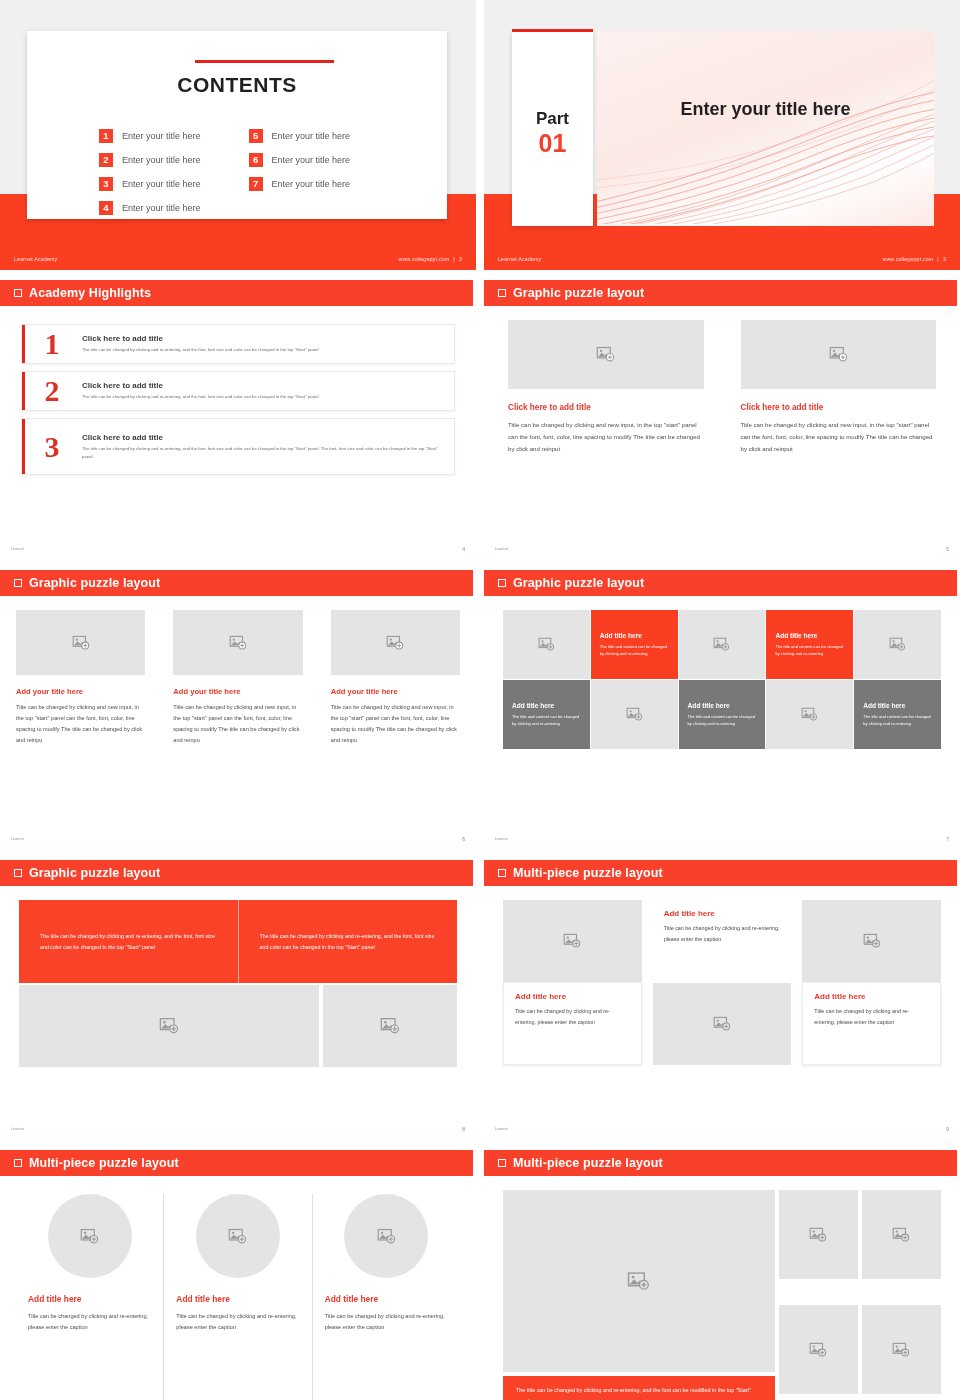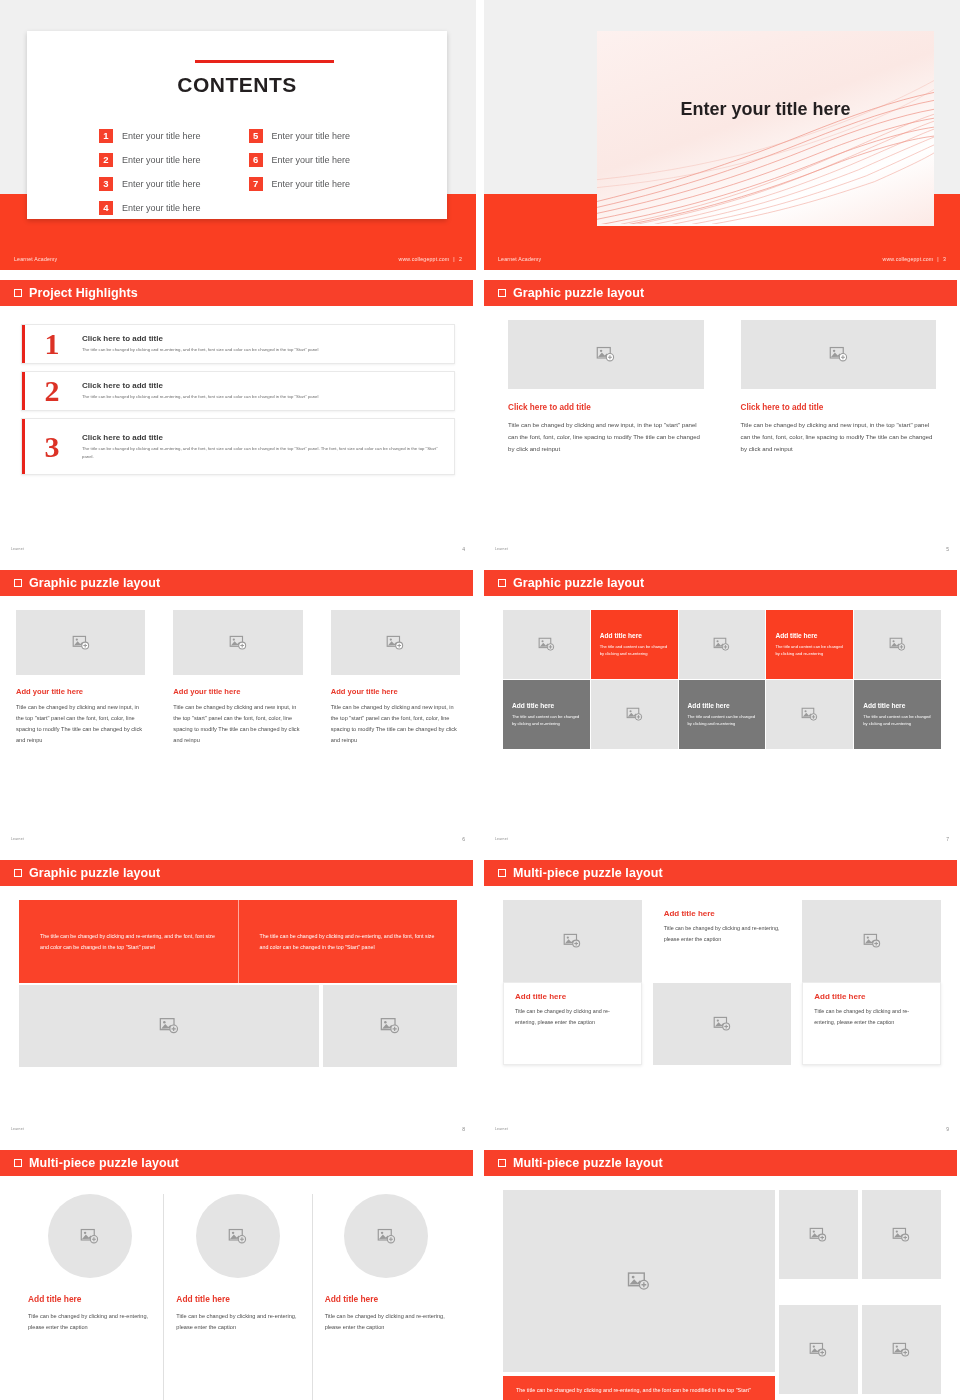--- a/index.html
+++ b/index.html
@@ -181,20 +181,25 @@
       <span class="right">
         <span>www.collegeppt.com</span>
         <span>|</span>
         <span>2</span>
       </span>
     </div>
   </div>
 
   <div class="slide tslide">
     <div class="redband"></div>
+    <div class="part-left">
+      <div class="bar"></div>
+      <div class="part-word">Part</div>
+      <div class="part-num">01</div>
+    </div>
     <div class="part-right">
       <svg class="waves" viewBox="0 0 340 195" preserveAspectRatio="none">
         <g fill="none" stroke="#e9705e" stroke-width="0.7" opacity="0.75">
           <path d="M0 172 C 90 150 150 128 210 104 C 255 86 300 70 340 62"></path>
           <path d="M0 178 C 92 157 154 134 214 110 C 259 92 303 77 340 70"></path>
           <path d="M0 184 C 94 164 158 141 218 117 C 263 99 306 85 340 79"></path>
           <path d="M0 190 C 96 171 162 148 222 124 C 267 106 309 93 340 88"></path>
           <path d="M0 196 C 98 178 166 155 226 131 C 271 113 312 101 340 97"></path>
           <path d="M6 200 C 104 183 170 161 230 138 C 275 120 315 109 340 106"></path>
         </g>
@@ -219,21 +224,21 @@
         <span>www.collegeppt.com</span>
         <span>|</span>
         <span>3</span>
       </span>
     </div>
   </div>
 
   <div class="slide cslide">
     <div class="chead">
       <span class="sq"></span>
-      <span class="chead-t">Project Highlights</span>
+      <span class="chead-t">Academy Highlights</span>
     </div>
     <div class="body">
       <div class="hl" style="top:18px;">
         <div class="hl-row" style="height:40px;">
           <div class="hl-n">1</div>
           <div class="hl-txt">
             <div class="hl-t">Click here to add title</div>
             <div class="hl-d">The title can be changed by clicking and re-entering, and the font, font size and color can be changed in the top "Start" panel</div>
           </div>
         </div>

